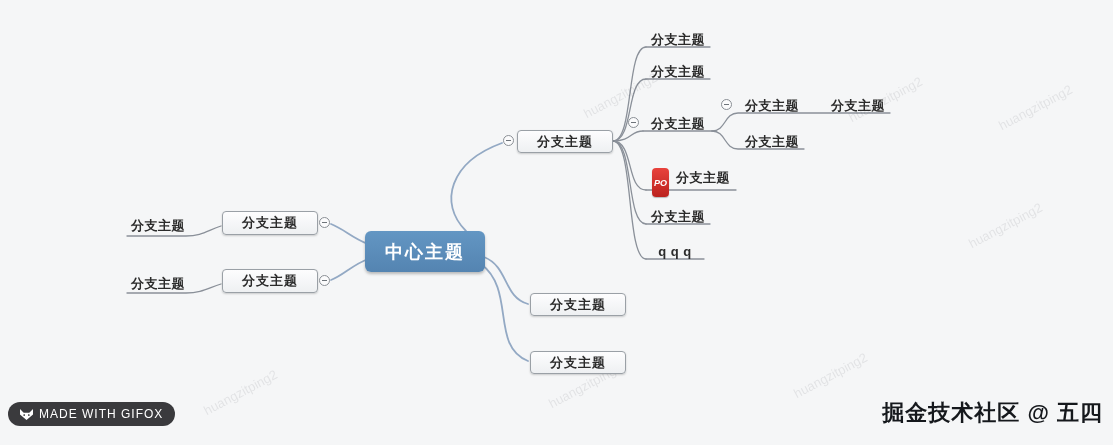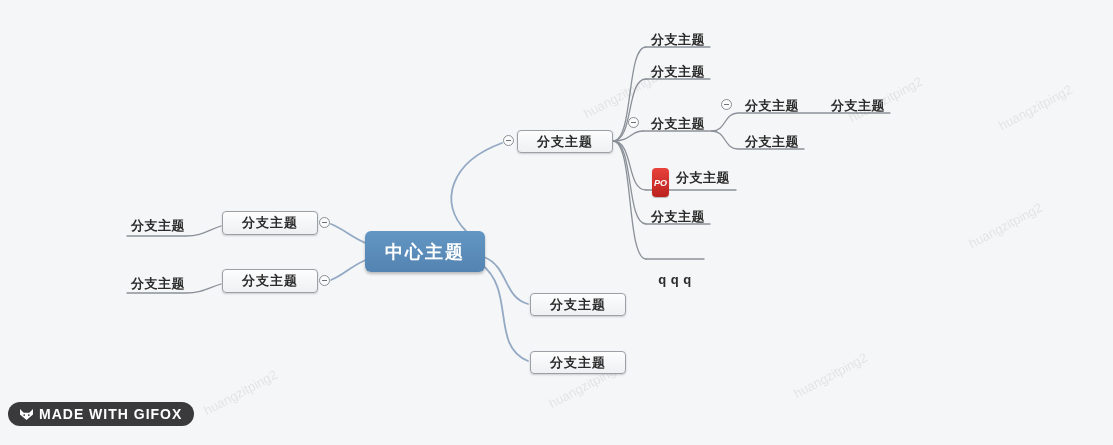--- a/index.html
+++ b/index.html
@@ -83,21 +83,21 @@
 
   .gifox-badge {
     position: absolute;
     left: 8px; top: 402px; height: 24px;
     display: flex; align-items: center; gap: 6px;
     padding: 0 12px;
     background: rgba(25,25,28,.85);
     border-radius: 13px;
     color: #fff;
   }
-  .gifox-badge .label { font-size: 14px; font-weight: bold; letter-spacing: 1px; }
+  .gifox-badge .label { font-size: 12px; font-weight: normal; letter-spacing: 1px; }
 
   .credit {
     position: absolute;
     right: 10px; top: 398px;
     font-size: 22px; font-weight: bold; color: #15181c;
     letter-spacing: 1px;
   }
 </style>
 </head>
 <body>
@@ -163,31 +163,32 @@
 
   <div class="collapse" style="left:721px; top:99px;"></div>
   <div class="node-text" style="left:742px; top:98px;">分支主题</div>
   <div class="node-text" style="left:828px; top:98px;">分支主题</div>
   <div class="node-text" style="left:742px; top:134px;">分支主题</div>
 
   <div class="po-badge">PO</div>
   <div class="node-text" style="left:673px; top:170px;">分支主题</div>
 
   <div class="node-text" style="left:648px; top:209px;">分支主题</div>
-  <div class="node-text" style="left:645px; top:244px;margin-top:28px;">q q q</div>
+  <div class="node-text" style="left:645px; top:244px;">q q q</div>
 
   <div class="node-box" style="left:530px; top:293px; width:96px; height:23px;">分支主题</div>
 
   <div class="node-box" style="left:530px; top:351px; width:96px; height:23px;">分支主题</div>
 
   <div class="gifox-badge">
     <span style="display:flex;">
       <svg width="13" height="13" viewBox="0 0 14 14">
         <path d="M0 1 L4 5 L10 5 L14 1 L14 7 L7 13 L0 7 Z" fill="#ffffff"></path>
         <circle cx="4.5" cy="7.5" r="0.9" fill="#19191c"></circle>
         <circle cx="9.5" cy="7.5" r="0.9" fill="#19191c"></circle>
       </svg>
     </span>
     <span class="label">MADE WITH GIFOX</span>
   </div>
 
+  <div class="credit">掘金技术社区 @ 五四</div>
 
 </div>
 
 </body></html>

